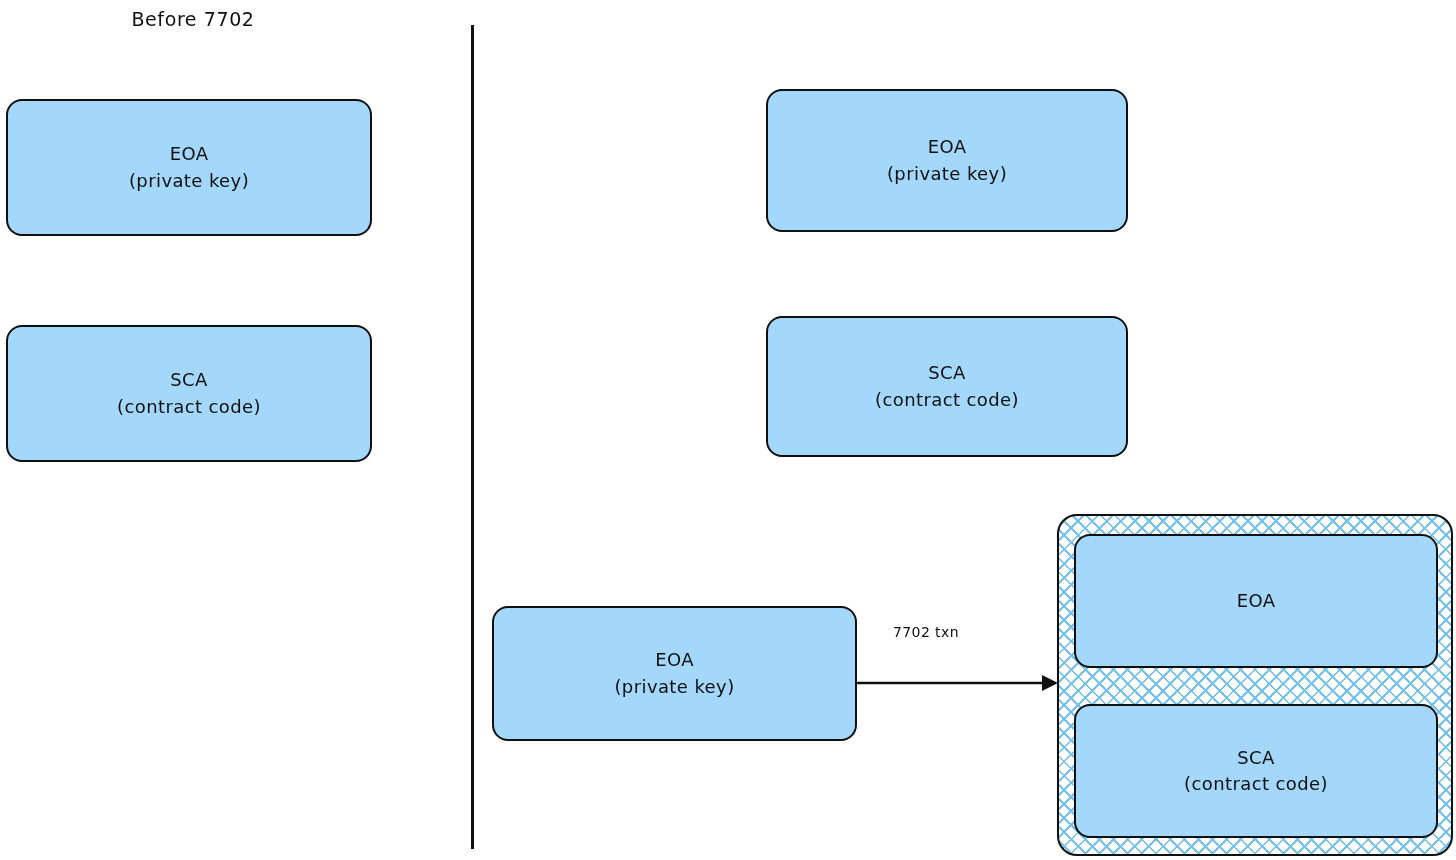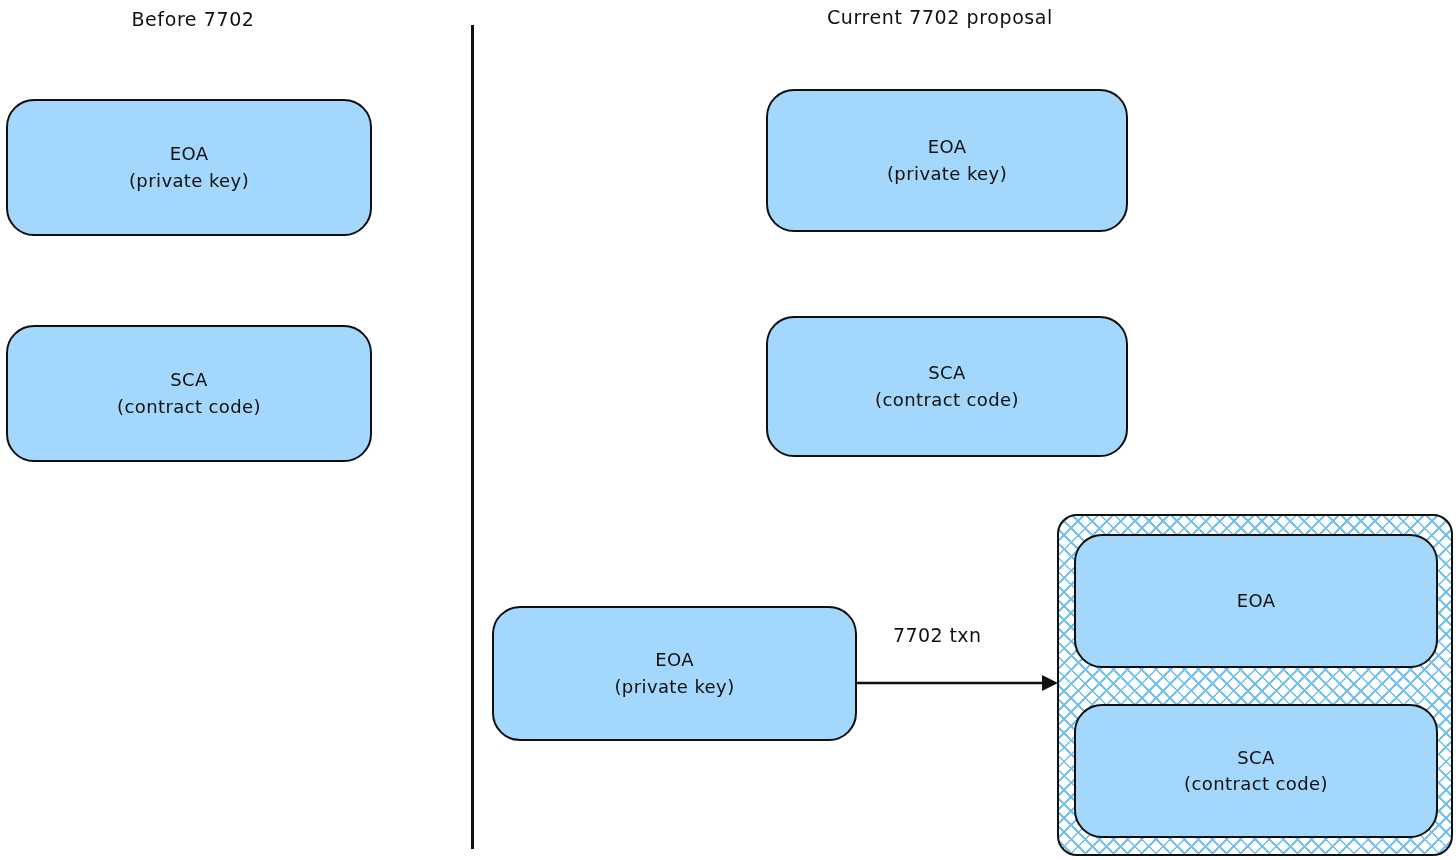--- a/index.html
+++ b/index.html
@@ -34,21 +34,21 @@
   .divider {
     position: absolute;
     background: #101010;
   }
 
   
   .node {
     position: absolute;
     background: #a3d7fc;
     border: 2.5px solid #101010;
-    border-radius: 28px;
+    border-radius: 16px;
     box-sizing: border-box;
     display: flex;
     flex-direction: column;
     align-items: center;
     justify-content: center;
     text-align: center;
   }
   .node .line {
     font-family: "DejaVu Sans", sans-serif;
     font-size: 18px;
@@ -78,21 +78,21 @@
         #74c2ef 10px);
   }
 
   
   .arrow-wrap {
     position: absolute;
   }
   .arrow-label {
     position: absolute;
     font-family: "DejaVu Sans", sans-serif;
-    font-size: 19px;
+    font-size: 14px;
     color: #101010;
     letter-spacing: 0.4px;
     white-space: nowrap;
   }
 </style>
 </head>
 <body>
 
 <div id="canvas">
 
@@ -103,21 +103,20 @@
     <div class="line">(private key)</div>
   </div>
 
   <div class="node" style="left:6px; top:325px; width:366px; height:137px;">
     <div class="line">SCA</div>
     <div class="line">(contract code)</div>
   </div>
 
   <div class="divider" style="left:471px; top:25px; width:3px; height:824px;"></div>
 
-  <div class="col-title" style="left:815px; top:6px; width:250px;">Current 7702 proposal</div>
 
   <div class="node" style="left:766px; top:89px; width:362px; height:143px;">
     <div class="line">EOA</div>
     <div class="line">(private key)</div>
   </div>
 
   <div class="node" style="left:766px; top:316px; width:362px; height:141px;">
     <div class="line">SCA</div>
     <div class="line">(contract code)</div>
   </div>

